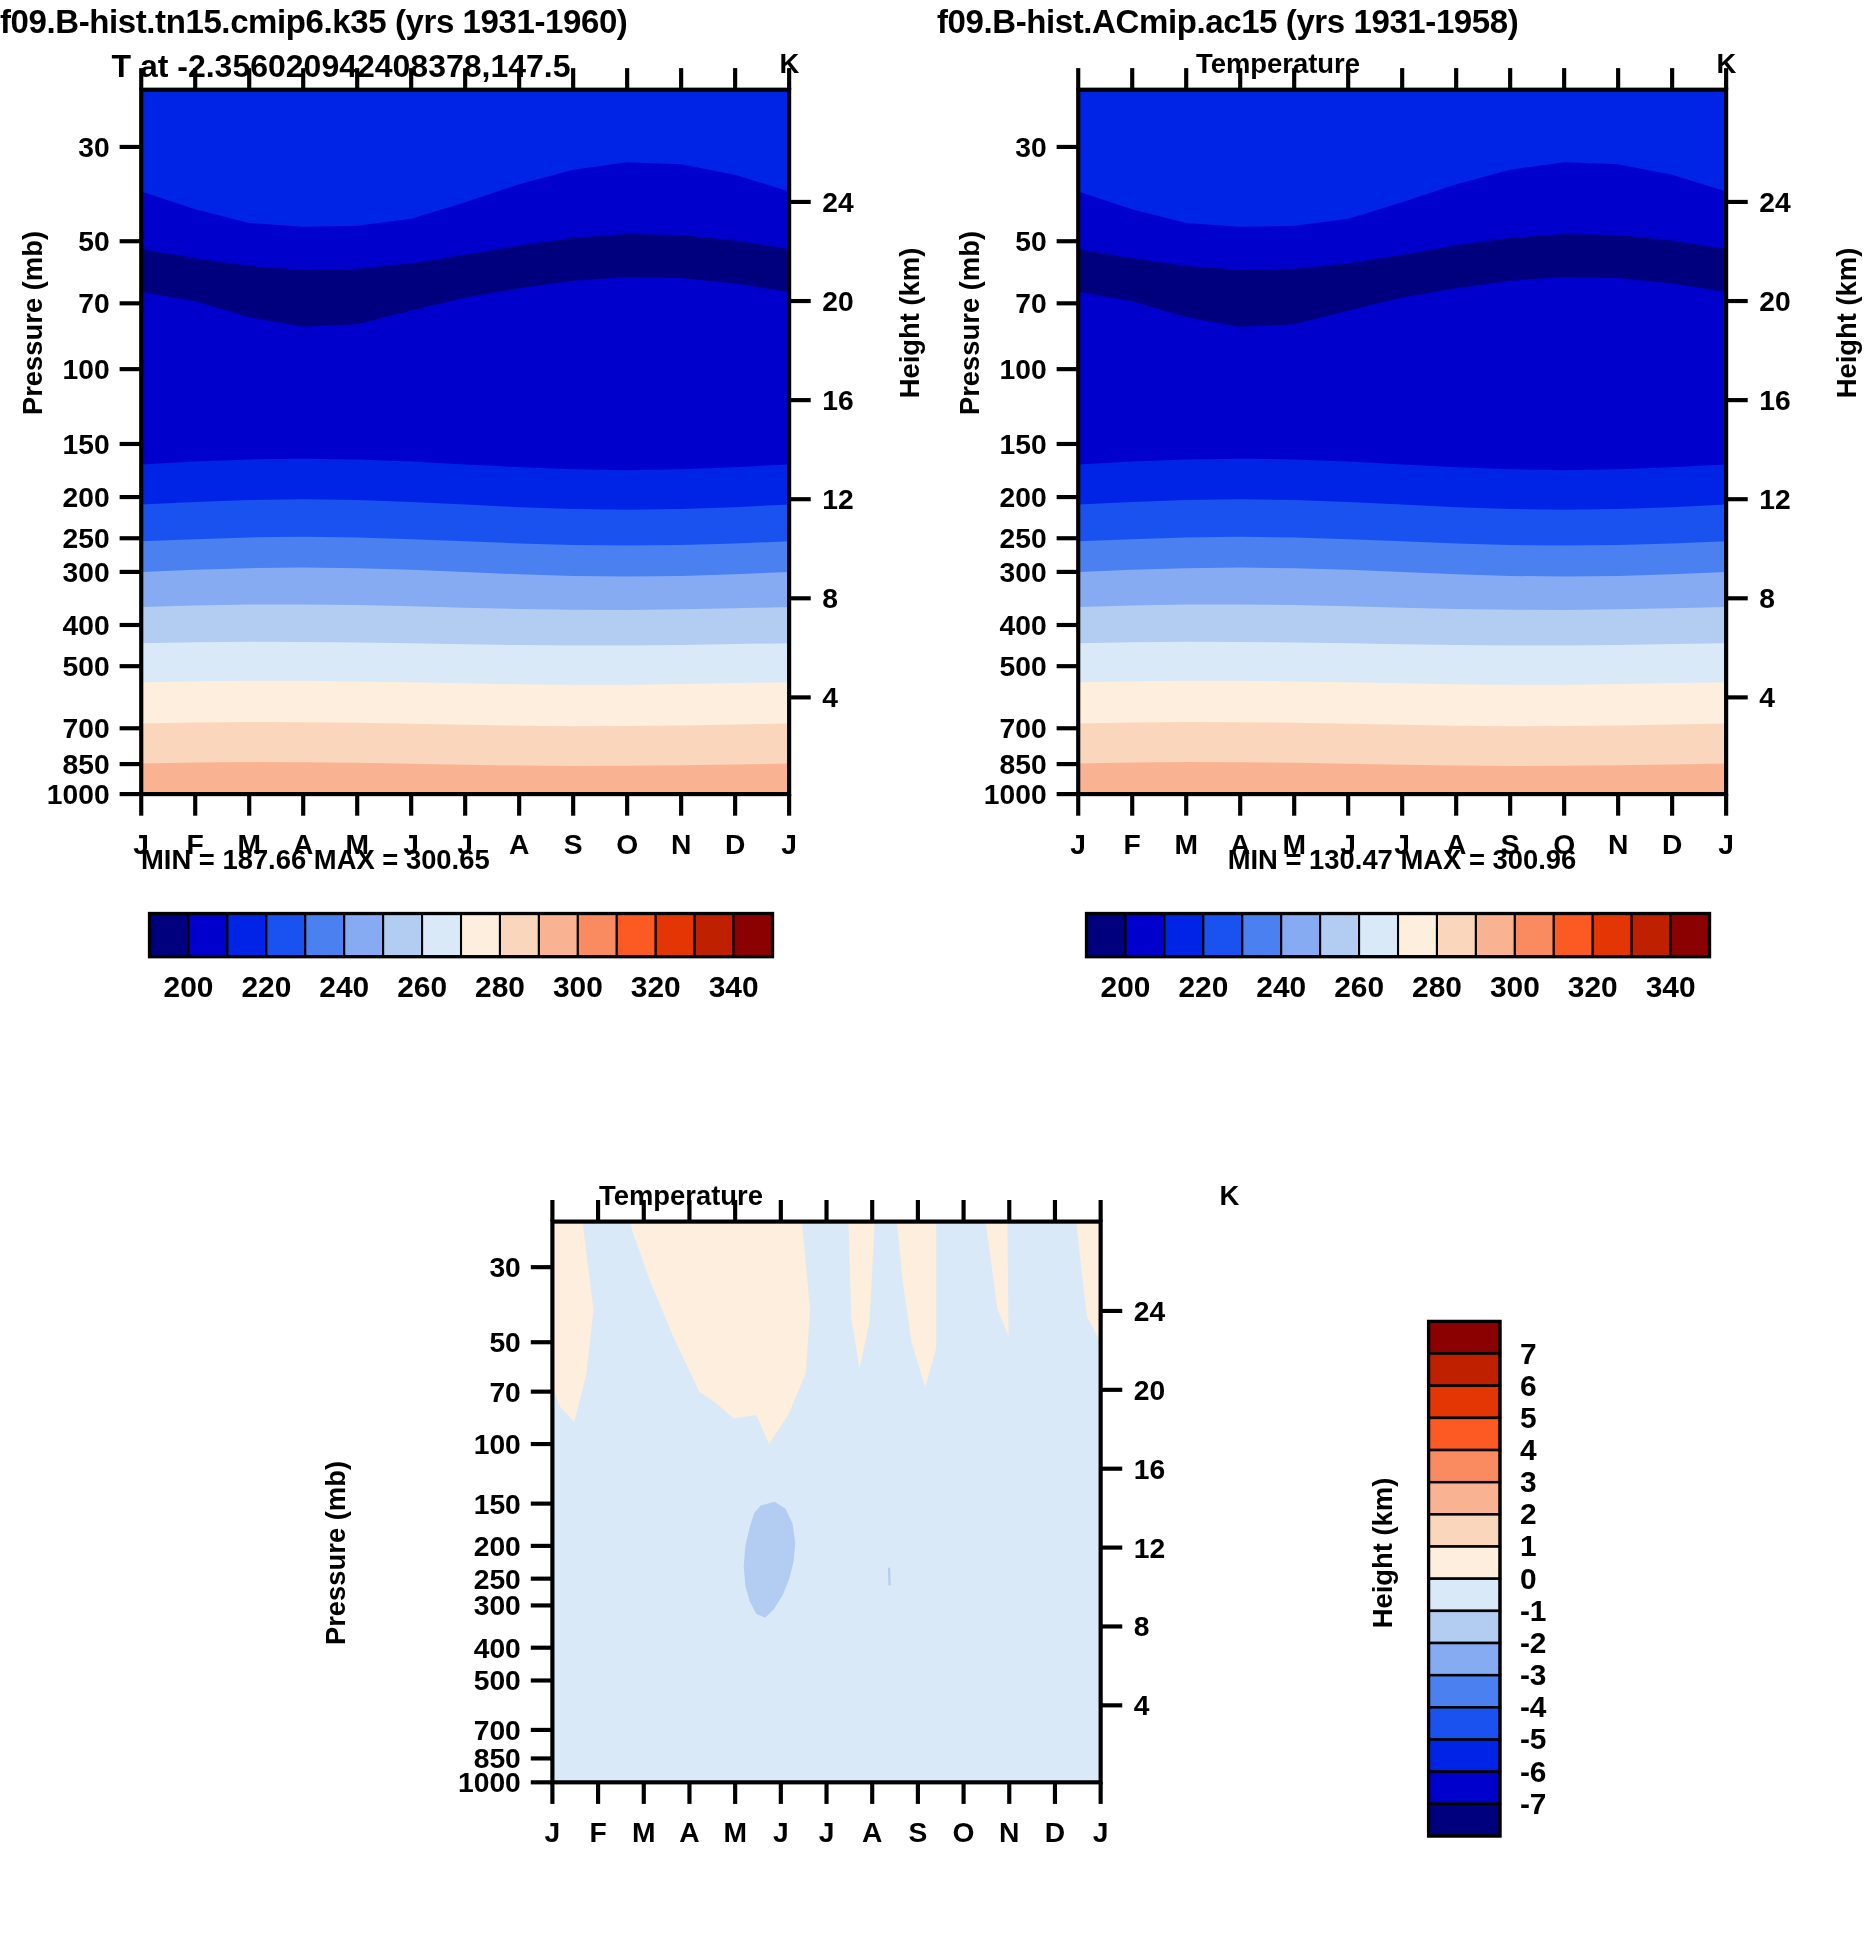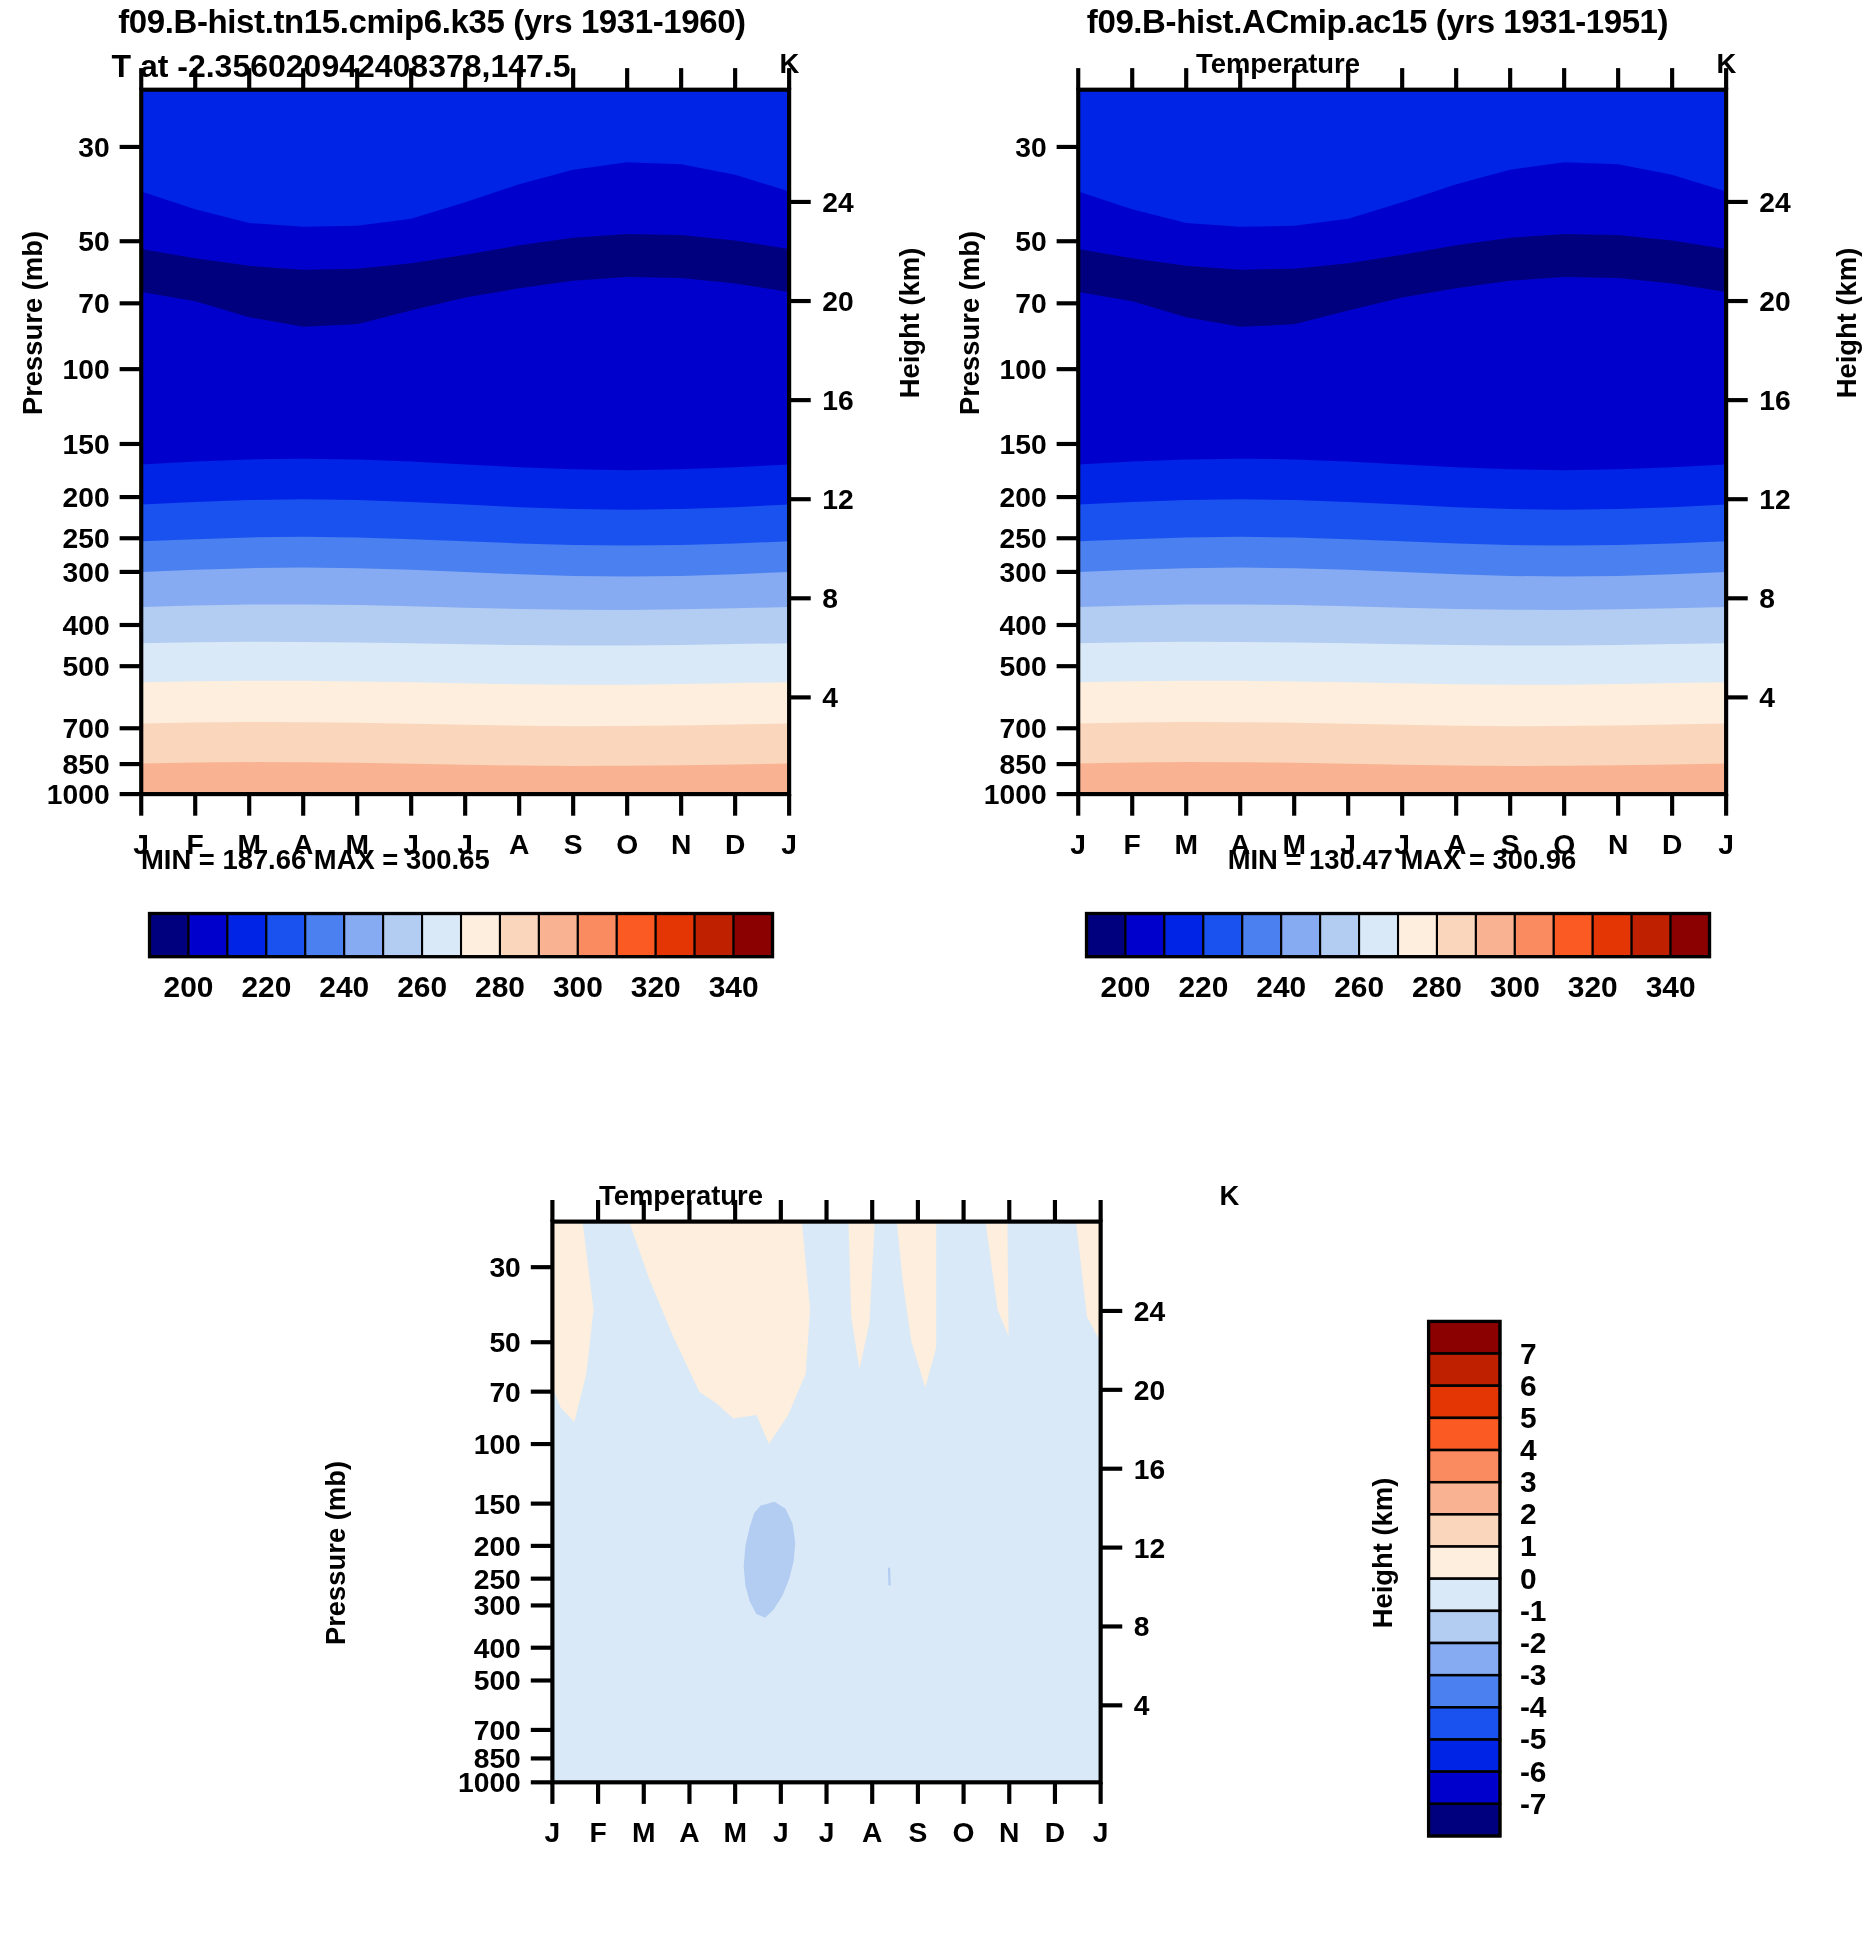--- a/index.html
+++ b/index.html
@@ -1,19 +1,19 @@
 <!DOCTYPE html>
 <html style="font-size:13.3px"><head>
 <meta charset="utf-8">
 <style>
   html,body{margin:0;padding:0;background:#ffffff;}
   body{width:1874px;height:1960px;position:relative;
        font-family:"Liberation Sans", sans-serif; color:#000;}
   .panel{position:absolute;}
-  .ttl{font-weight:bold;text-align:center;}
+  .ttl{font-weight:bold;text-align:left;}
   .mono-lbl{font-weight:bold;}
   svg{display:block;overflow:visible;}
   text{font-family:"Liberation Sans", sans-serif;font-weight:bold;fill:#000;}
   .vlabel{font-weight:bold;white-space:nowrap;}
 </style>
 </head>
 <body>
 
 <div class="panel" style="left:0px;top:0px;width:937px;height:1030px;">
 
@@ -161,21 +161,21 @@
         <text x="601.875" y="110" text-anchor="middle" font-size="36">280</text>
         <text x="695.625" y="110" text-anchor="middle" font-size="36">300</text>
         <text x="789.375" y="110" text-anchor="middle" font-size="36">320</text>
         <text x="883.125" y="110" text-anchor="middle" font-size="36">340</text>
       </g>
   </svg>
 </div>
 
 <div class="panel" style="left:937px;top:0px;width:937px;height:1030px;">
 
-  <div class="ttl" style="position:absolute;left:0px;top:3.3px;width:881px;font-size:33px;letter-spacing:-0.4px;">f09.B-hist.ACmip.ac15 (yrs 1931-1951)</div>
+  <div class="ttl" style="position:absolute;left:0px;top:3.3px;width:881px;font-size:33px;letter-spacing:-0.4px;">f09.B-hist.ACmip.ac15 (yrs 1931-1958)</div>
 
   <div class="ttl" style="position:absolute;left:50px;top:48px;width:582px;font-size:27.4px;text-align:center;">Temperature</div>
 
   <div class="ttl" style="position:absolute;left:773px;top:48px;width:33px;font-size:27.4px;text-align:center;">K</div>
 
   <div class="vlabel" style="position:absolute;left:-75px;top:307px;width:216px;font-size:27.4px;text-align:center;
               transform:rotate(-90deg);">Pressure (mb)</div>
 
   <div class="vlabel" style="position:absolute;left:802px;top:307px;width:216px;font-size:27.4px;text-align:center;
               transform:rotate(-90deg);">Height (km)</div>

